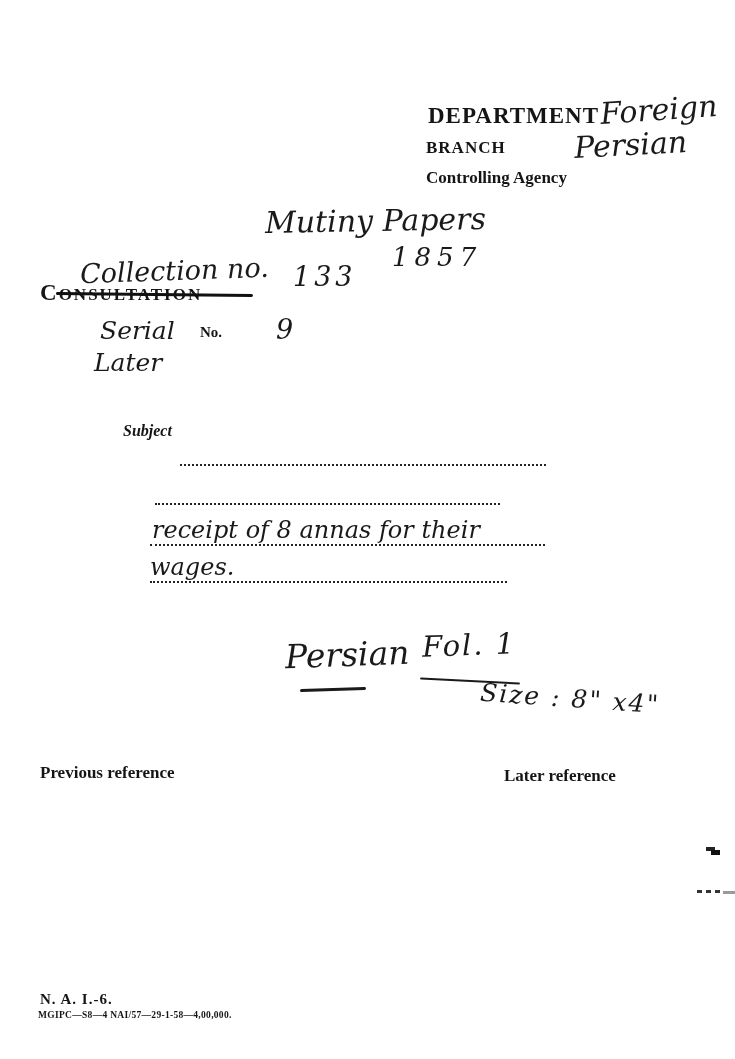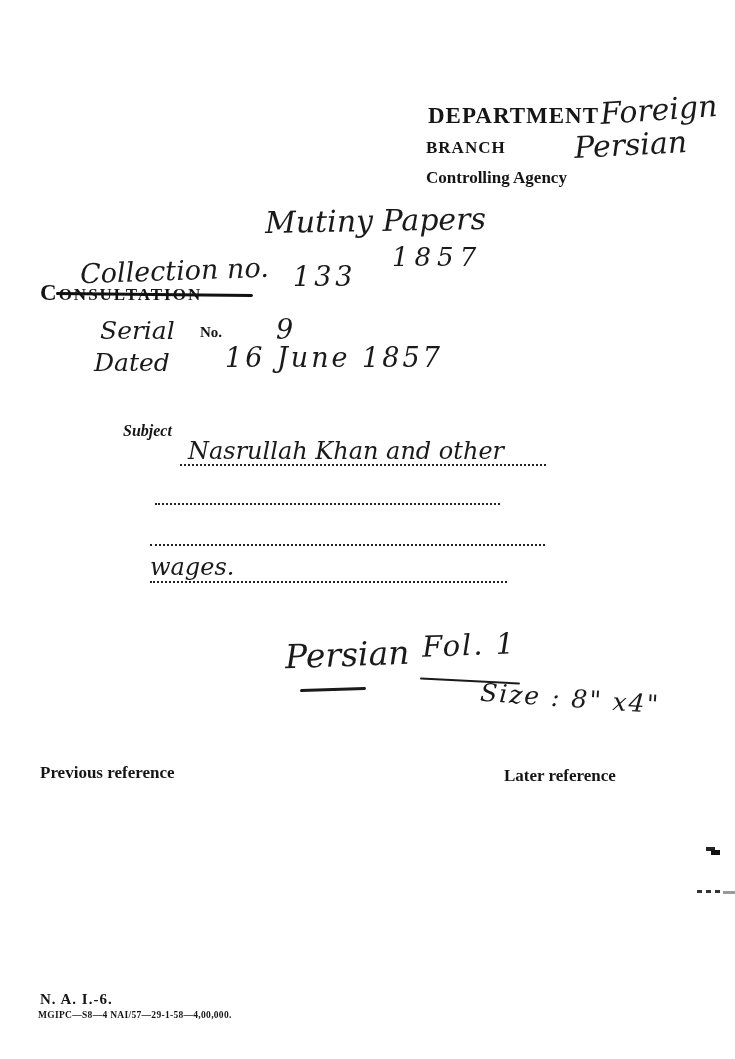--- a/index.html
+++ b/index.html
@@ -73,31 +73,30 @@
 
   <div class="abs printed" style="left:40px; top:280px; text-transform:uppercase;">
     <span class="consultation-word">Consultation</span>
   </div>
   <div class="strike-line" style="left:56px; top:293px; width:197px; height:3px; transform:rotate(0.6deg);"></div>
 
   <div class="abs hw" style="left:100px; top:316px; font-size:25px;">Serial</div>
   <div class="abs printed" style="left:200px; top:324px; font-size:15px;">No.</div>
   <div class="abs hw" style="left:276px; top:314px; font-size:27px;">9</div>
 
-  <div class="abs hw" style="left:94px; top:348px; font-size:25px;">Dated</div>
-  <div class="abs hw" style="left:225px; top:342px; font-size:27px; letter-spacing:3px;">16 June 1857</div>
+  <div class="abs hw" style="left:94px; top:348px; font-size:25px;">Later</div>
 
   <div class="abs printed" style="left:123px; top:422px; font-size:16px; font-style:italic;">Subject</div>
 
   <div class="dotted-rule" style="left:180px; top:464px; width:366px;"></div>
   <div class="dotted-rule" style="left:155px; top:503px; width:345px;"></div>
   <div class="dotted-rule" style="left:150px; top:544px; width:395px;"></div>
   <div class="dotted-rule" style="left:150px; top:581px; width:357px;"></div>
 
-  <div class="abs hw" style="left:188px; top:437px; font-size:24px;">Nasrullah Khan and other</div>
+  <div class="abs hw" style="left:152px; top:516px; font-size:24px;">receipt of 8 annas for their</div>
   <div class="abs hw" style="left:150px; top:553px; font-size:24px;">wages.</div>
 
   <div class="abs hw" style="left:285px; top:635px; font-size:33px; transform:rotate(-2deg);">Persian</div>
   <div class="underline-stroke" style="left:300px; top:688px; width:66px; height:3px; transform:rotate(-2deg);"></div>
   <div class="underline-stroke" style="left:420px; top:680px; width:100px; height:2px; transform:rotate(3deg);"></div>
 
   <div class="abs hw" style="left:422px; top:628px; font-size:29px; letter-spacing:2px; transform:rotate(-2deg);">Fol. 1</div>
   <div class="abs hw" style="left:480px; top:684px; font-size:25px; letter-spacing:2px; transform:rotate(4deg);">Size : 8" x4"</div>
 
   <div class="abs printed" style="left:40px; top:763px; font-size:17px;">Previous reference</div>

